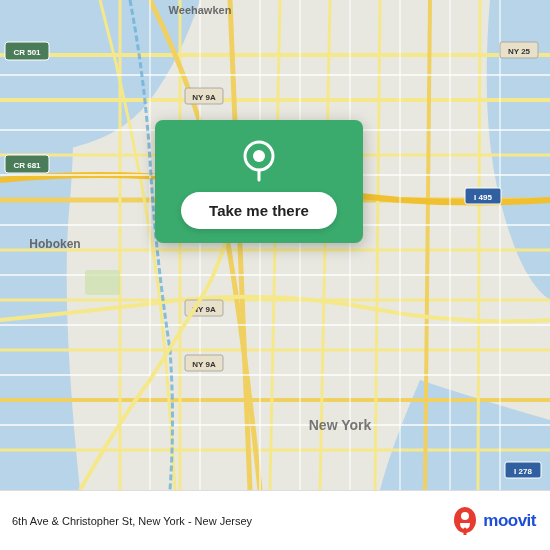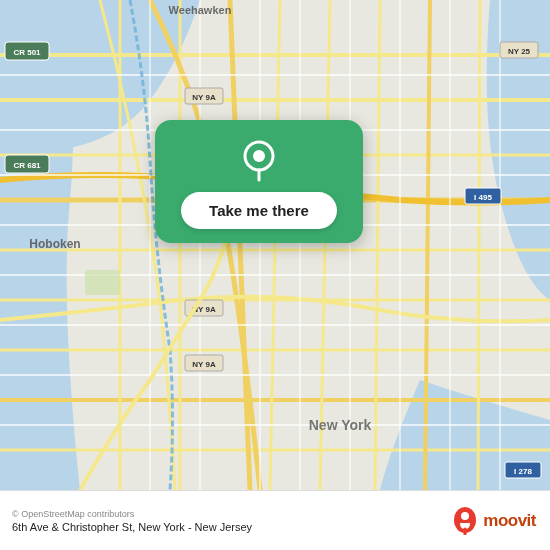--- a/index.html
+++ b/index.html
@@ -25,21 +25,21 @@
       height: 100%;
     }
 
     
     #location-card {
       position: absolute;
       top: 120px;
       left: 155px;
       width: 208px;
       background: #3aab6d;
-      border-radius: 16px;
+      border-radius: 8px;
       display: flex;
       flex-direction: column;
       align-items: center;
       padding: 18px 20px 14px 20px;
       box-shadow: 0 4px 16px rgba(0,0,0,0.25);
     }
 
     #pin-icon {
       width: 44px;
       height: 44px;
@@ -95,21 +95,21 @@
     }
 
     #moovit-icon {
       width: 28px;
       height: 28px;
     }
 
     #moovit-text {
       font-size: 17px;
       font-weight: 700;
-      color: #c2410c;
+      color: #1d4ed8;
       letter-spacing: -0.5px;
     }
   </style>
 </head>
 <body>
 
 <div id="map-container">
   <svg id="map-svg" viewBox="0 0 550 490" xmlns="http://www.w3.org/2000/svg">
 
     <rect width="550" height="490" fill="#e8e8e0"></rect>
@@ -211,21 +211,20 @@
       <circle cx="22" cy="18" r="14" fill="none" stroke="white" stroke-width="3"></circle>
       <circle cx="22" cy="18" r="6" fill="white"></circle>
       <path d="M 22 32 Q 22 40 22 42" stroke="white" stroke-width="3" fill="none" stroke-linecap="round"></path>
     </svg>
     <button id="take-me-there-btn">Take me there</button>
   </div>
 </div>
 
 <div id="bottom-bar">
   <div id="location-info">
-    <span id="copyright-text">© OpenStreetMap contributors</span>
     <span id="address-text">6th Ave &amp; Christopher St, New York - New Jersey</span>
   </div>
 
   <div id="moovit-logo">
 
     <svg id="moovit-icon" viewBox="0 0 28 28" xmlns="http://www.w3.org/2000/svg">
       <ellipse cx="14" cy="13" rx="11" ry="13" fill="#e63b2e"></ellipse>
       <circle cx="14" cy="9" r="4" fill="white"></circle>
       <path d="M 9 16 Q 9 22 14 22 Q 19 22 19 16" fill="white"></path>
       <path d="M 14 22 L 14 28" stroke="#e63b2e" stroke-width="3" stroke-linecap="round"></path>

